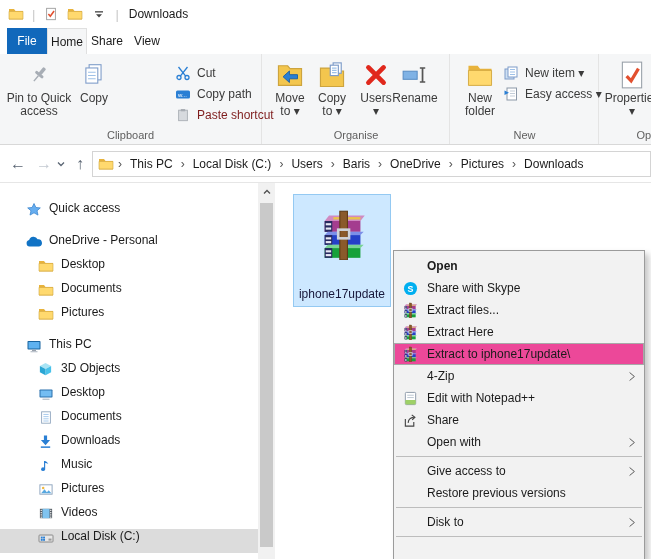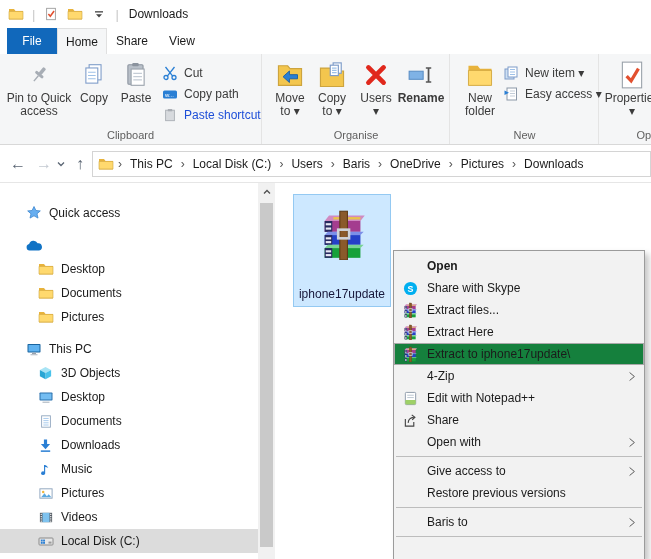--- a/index.html
+++ b/index.html
@@ -8,48 +8,48 @@
   #screen{position:relative;width:651px;height:559px;background:#fff;overflow:hidden}
 
   
   .titlebar{position:absolute;left:0;top:0;width:100%;height:28px;display:flex;align-items:center;padding-left:7px;gap:7px;background:#fff}
   .qat-sep{color:#c9c9c9;font-size:13px}
   .win-title{margin-left:3px}
   .qbtn{display:flex;align-items:center;justify-content:center;width:18px;height:18px}
 
   
   .tabbar{position:absolute;left:0;top:28px;width:100%;height:26px;display:flex;align-items:flex-end;padding-left:7px;background:#fff}
-  .tab{width:50px;height:26px;display:flex;align-items:center;justify-content:center;cursor:default}
+  .tab{width:40px;height:26px;display:flex;align-items:center;justify-content:center;cursor:default}
   .tab.file{background:#1168bb;color:#fff}
   .tab.active{background:#f5f6f7;border:1px solid #e0e0e0;border-bottom:none}
 
   
   .ribbon{position:absolute;left:0;top:54px;width:100%;height:91px;background:#f5f6f7;border-bottom:1px solid #d8d8d8}
   .rgroup{position:absolute;top:0;height:90px;border-right:1px solid #e4e4e4}
   .rgroup.last{border-right:none}
   .rgroup-label{position:absolute;bottom:3px;left:0;right:0;text-align:center;color:#5f5f5f;font-size:11px;white-space:nowrap}
   .rbig{position:absolute;top:4px;display:flex;flex-direction:column;align-items:center;text-align:center}
   .rbig .ricon{height:34px;display:flex;align-items:center;justify-content:center}
   .rbig .l1,.rbig .l2{line-height:13px;white-space:nowrap;color:#3b3b3b}
   .rsmall-col{position:absolute}
   .rsmall{display:flex;align-items:center;height:21px;gap:6px;white-space:nowrap;color:#3b3b3b}
-  .rsmall.disabled{color:#1d4ed8}
+  .rsmall.disabled{color:#7f1d1d}
   .rsmall .ricon{width:16px;height:16px;display:flex;align-items:center;justify-content:center}
 
   
   .navbar{position:absolute;left:0;top:145px;width:100%;height:38px;background:#fff;border-bottom:1px solid #e6e6e6}
   .navbtn{position:absolute;top:9px;width:20px;height:20px;display:flex;align-items:center;justify-content:center;font-size:16px;color:#5a6573}
   .navbtn.dis{color:#c3c9d1}
   .crumbbox{position:absolute;left:92px;top:6px;right:0;height:26px;border:1px solid #d4d4d4;background:#fff;display:flex;align-items:center;padding:0 5px;gap:3px;overflow:hidden;white-space:nowrap}
   .crumb{padding:0 4px}
   .crumb-sep{color:#555;font-size:12px;padding:0 1px}
 
   
   .sidebar{position:absolute;left:0;top:183px;width:258px;bottom:0;background:#fff;padding-top:18px;overflow:hidden}
-  .srow{height:24px;display:flex;align-items:center;gap:7px}
+  .srow{height:24px;display:flex;gap:7px}
   .srow.l0{padding-left:25px}
   .srow.l1{padding-left:37px}
   .srow.selected{background:#dcdcdc}
   .srow .sicon{width:17px;height:17px;display:flex;align-items:center;justify-content:center;flex:none}
   .sspacer{height:8px}
 
   .sscroll{position:absolute;left:258px;top:183px;width:17px;bottom:0;background:#f1f1f1}
   .sscroll .chev{position:absolute;left:0;top:2px;width:17px;height:14px;display:flex;align-items:center;justify-content:center}
   .sthumb{position:absolute;left:2px;top:20px;width:13px;height:344px;background:#c9c9c9}
 
@@ -58,21 +58,21 @@
   .tile .ticon{margin-top:13px;height:54px}
   .tile-label{margin-top:auto;margin-bottom:5px;white-space:nowrap;color:#17173a}
 
   
   .cmenu{position:absolute;left:393px;top:250px;width:252px;height:309px;background:#f2f2f2;border:1px solid #9b9b9b;border-bottom:none;box-shadow:4px 4px 6px rgba(0,0,0,.22);padding-top:4px;overflow:hidden}
   .mrow{height:22px;display:flex;align-items:center;padding:0 8px 0 8px}
   .mrow .micon{width:16px;height:16px;margin-right:9px;flex:none;display:flex;align-items:center;justify-content:center}
   .mrow .mlabel{flex:1;white-space:nowrap}
   .mrow .marrow{flex:none;width:12px;display:flex;justify-content:flex-end}
   .mrow.bold .mlabel{font-weight:bold}
-  .mrow.hl{background:#15803d;outline:1px solid #a8a8a8;outline-offset:-1px}
+  .mrow.hl{background:#ec4899;outline:1px solid #a8a8a8;outline-offset:-1px}
   .msep{height:1px;background:#bdbdbd;margin:3px 2px}
 </style>
 </head>
 <body>
 
 <div id="screen">
 
   <div class="titlebar">
     <span class="qbtn">
         <svg width="16" height="16" viewBox="0 0 16 16">
@@ -142,34 +142,21 @@
             <span style="display: inline-flex; align-items: center; justify-content: center;">
               <svg width="26" height="26" viewBox="0 0 24 24">
                 <rect x="7.5" y="2.5" width="11" height="14" fill="#fff" stroke="#7e9cc9"></rect>
                 <rect x="4.5" y="5.5" width="11" height="14" fill="#fff" stroke="#7e9cc9"></rect>
                 <path d="M6.5 9.5h7M6.5 12.5h7M6.5 15.5h7" stroke="#9ec1e8"></path>
               </svg>
             </span>
           </span>
           <span class="l1">Copy</span>
         </div>
-        <div class="rbig" style="left: 116px; width: 40px;">
-          <span class="ricon">
-            <span style="display: inline-flex; align-items: center; justify-content: center;">
-              <svg width="26" height="28" viewBox="0 0 24 24">
-                <rect x="4.5" y="2.5" width="14" height="18" rx="1" fill="#b9c0c9" stroke="#8b939e"></rect>
-                <rect x="8.5" y="1" width="6" height="3" rx="1" fill="#8b939e"></rect>
-                <rect x="7.5" y="6.5" width="12" height="15" fill="#fff" stroke="#9aa2ac"></rect>
-                <path d="M9.5 10.5h8M9.5 13.5h8M9.5 16.5h8" stroke="#c5cdd6"></path>
-              </svg>
-            </span>
-          </span>
-          <span class="l1">Paste</span>
-        </div>
-        <div class="rsmall-col" style="left: 162px; top: 8px;">
+        <div class="rsmall-col" style="left: 175px; top: 8px;">
           <div class="rsmall">
             <span class="ricon">
               <span style="display: inline-flex; align-items: center; justify-content: center;">
                 <svg width="16" height="16" viewBox="0 0 16 16" fill="none" stroke="#2a7fd4">
                   <circle cx="4" cy="12.5" r="2" stroke-width="1.3"></circle>
                   <circle cx="12" cy="12.5" r="2" stroke-width="1.3"></circle>
                   <path d="M5.3 11.2L12.5 2M10.7 11.2L3.5 2" stroke-width="1.3"></path>
                 </svg>
               </span>
             </span>
@@ -231,21 +218,21 @@
           <span class="ricon">
             <span style="display: inline-flex; align-items: center; justify-content: center;">
               <svg width="26" height="26" viewBox="0 0 24 24">
                 <path d="M5 5L19 19M19 5L5 19" stroke="#e0281c" stroke-width="4.4" stroke-linecap="round"></path>
               </svg>
             </span>
           </span>
           <span class="l1">Users</span>
           <span class="l2">▾</span>
         </div>
-        <div class="rbig" style="left: 134px; width: 48px; font-weight: bold;">
+        <div class="rbig" style="left: 128px; width: 48px;">
           <span class="ricon">
             <span style="display: inline-flex; align-items: center; justify-content: center;">
               <svg width="28" height="26" viewBox="0 0 26 24">
                 <rect x="2" y="8.5" width="13" height="7.5" fill="#7fb2e5" stroke="#5b8fc6"></rect>
                 <path d="M20 5.5v13M17.5 5.5h5M17.5 18.5h5" stroke="#555" stroke-width="1.6"></path>
               </svg>
             </span>
           </span>
           <span class="l1">Rename</span>
         </div>
@@ -355,20 +342,21 @@
       </div>
       <div class="sspacer"></div>
       <div class="srow l0">
         <span class="sicon">
           <span style="display: inline-flex; align-items: center; justify-content: center;">
             <svg width="18" height="13" viewBox="0 0 20 14">
               <path d="M5 12.5a3.6 3.6 0 01-.4-7.1A5 5 0 0114 4.6 3.7 3.7 0 0115.6 12.5z" fill="#1173c5"></path>
             </svg>
           </span>
         </span>
+        <span>OneDrive - Personal</span>
       </div>
       <div class="srow l1">
         <span class="sicon">
           <span style="display: inline-flex; align-items: center; justify-content: center;">
             <svg width="16" height="16" viewBox="0 0 16 16">
               <path d="M1 3h5l1.5 2H15v8.5H1z" fill="#e8b33c"></path>
               <path d="M1 5.4h14v7.6H1z" fill="#ffd96e" stroke="#cfa43e" stroke-width=".6"></path>
             </svg>
           </span>
         </span>
@@ -718,21 +706,21 @@
         </span>
       </div>
       <div class="mrow">
         <span class="micon"></span>
         <span class="mlabel">Restore previous versions</span>
         <span class="marrow"></span>
       </div>
       <div class="msep"></div>
       <div class="mrow">
         <span class="micon"></span>
-        <span class="mlabel">Baris to</span>
+        <span class="mlabel">Disk to</span>
         <span class="marrow">
           <span style="display: inline-flex; align-items: center; justify-content: center;">
             <svg width="8" height="13" viewBox="0 0 10 14">
               <path d="M2 2l6 5-6 5" stroke="#555" fill="none" stroke-width="1.2"></path>
             </svg>
           </span>
         </span>
       </div>
       <div class="msep"></div>
     </div>

